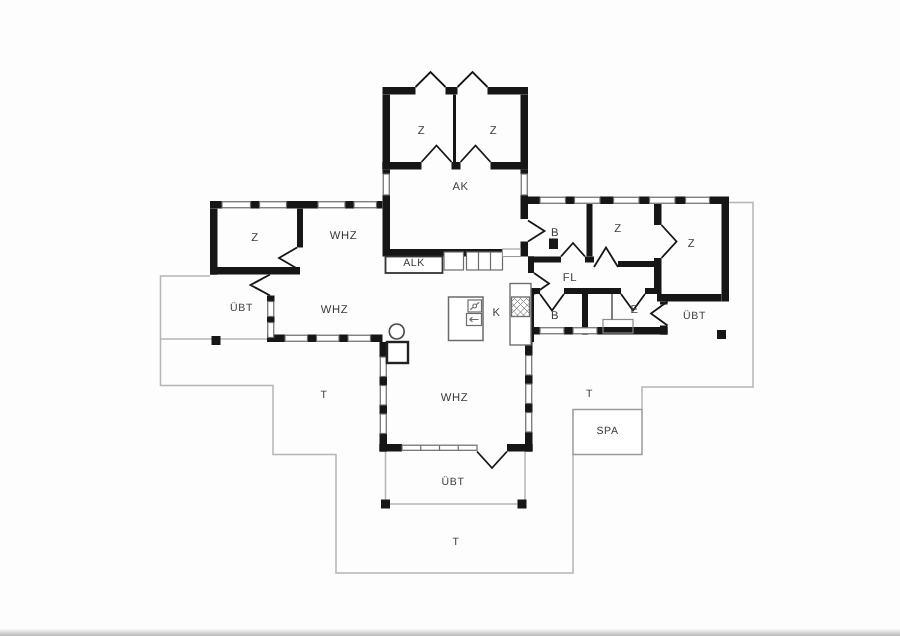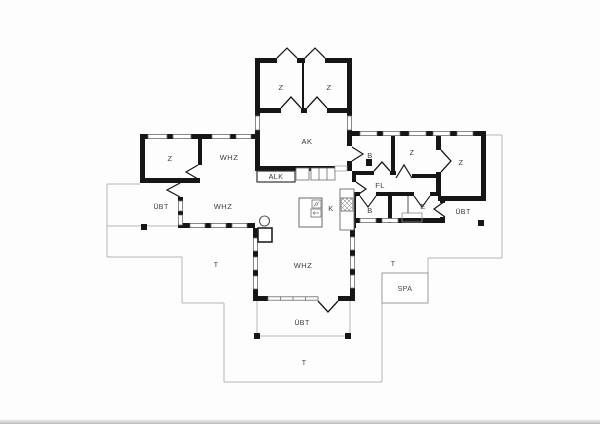--- a/index.html
+++ b/index.html
@@ -194,21 +194,21 @@
       <rect x="258" y="228" width="14" height="14" stroke="#222222" stroke-width="1.6"></rect>
     </g>
     <g fill="none" stroke="#8a8a8a" stroke-width="0.8">
       <rect x="402" y="213" width="20" height="9"></rect>
       <path d="M408,196 L408,213" stroke="#555555" stroke-width="1"></path>
     </g>
   </svg>
 
   <div class="lbl big" style="left:281px;top:87px">Z</div>
   <div class="lbl big" style="left:329px;top:87px">Z</div>
-  <div class="lbl big" style="left:307px;top:141px">AK</div>
+  <div class="lbl big" style="left:307px;top:124px">AK</div>
   <div class="lbl" style="left:276px;top:176px">ALK</div>
   <div class="lbl big" style="left:170px;top:158px">Z</div>
   <div class="lbl big" style="left:229px;top:157px">WHZ</div>
   <div class="lbl" style="left:161px;top:206px">ÜBT</div>
   <div class="lbl big" style="left:223px;top:206px">WHZ</div>
   <div class="lbl big" style="left:331px;top:208px">K</div>
   <div class="lbl big" style="left:370px;top:155px">B</div>
   <div class="lbl big" style="left:412px;top:152px">Z</div>
   <div class="lbl big" style="left:461px;top:162px">Z</div>
   <div class="lbl big" style="left:380px;top:185px">FL</div>

